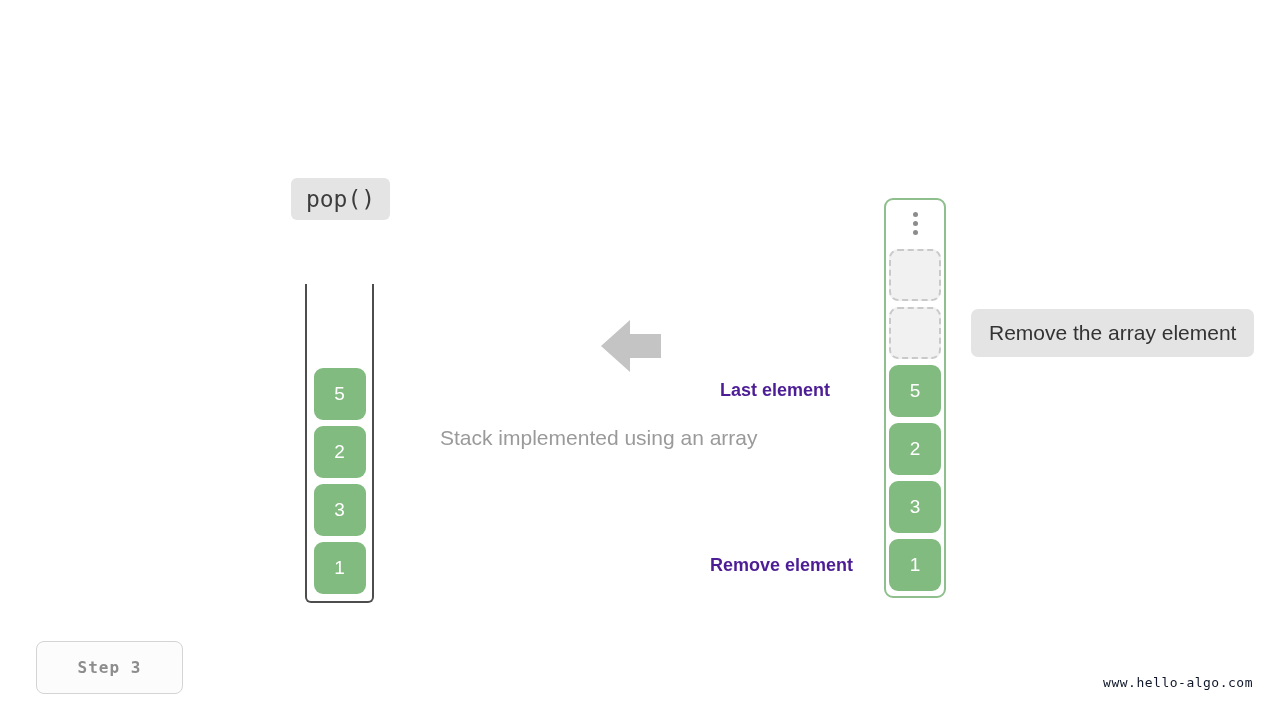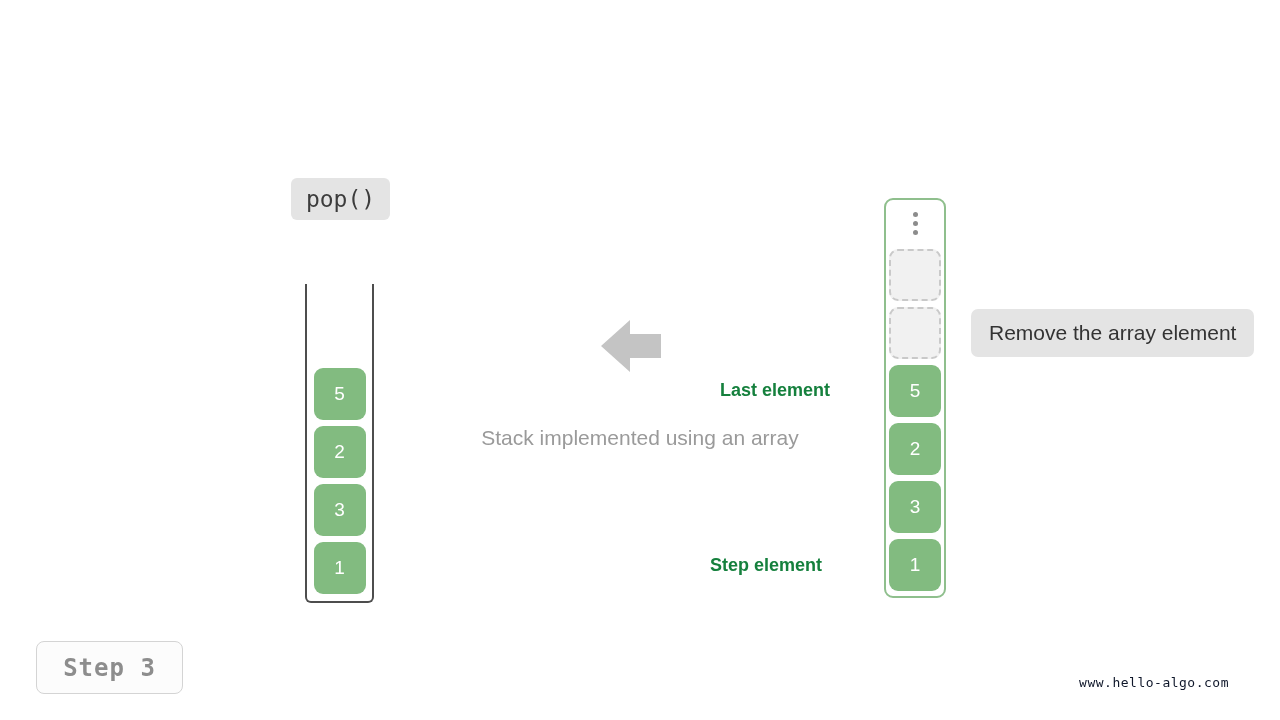--- a/index.html
+++ b/index.html
@@ -10,20 +10,21 @@
     width: 1280px;
     height: 720px;
     background: #ffffff;
     font-family: "Liberation Sans", sans-serif;
     overflow: hidden;
   }
   .stage {
     position: relative;
     width: 1249px;
     height: 720px;
+    padding-left: 24px;
   }
 
   
   .op-badge {
     position: absolute;
     left: 291px;
     top: 178px;
     width: 99px;
     height: 42px;
     background: #e4e4e4;
@@ -84,31 +85,31 @@
     width: 60px;
     height: 52px;
   }
 
   
   .caption {
     position: absolute;
     left: 440px;
     top: 426px;
     width: 400px;
-    text-align: center;
+    text-align: left;
     font-size: 21px;
     color: #9a9a9a;
   }
 
   
   .annot {
     position: absolute;
     font-size: 18px;
     font-weight: bold;
-    color: #15803d;
+    color: #4c1d95;
     white-space: nowrap;
   }
   .annot-last  { left: 720px; top: 380px; }
   .annot-first { left: 710px; top: 555px; }
 
   
   .right-array {
     position: absolute;
     left: 884px;
     top: 198px;
@@ -178,21 +179,21 @@
     top: 641px;
     width: 145px;
     height: 51px;
     border: 1px solid #d4d4d4;
     border-radius: 8px;
     background: #fcfcfc;
     display: flex;
     align-items: center;
     justify-content: center;
     font-family: "DejaVu Sans Mono", "Liberation Mono", monospace;
-    font-size: 24px;
+    font-size: 16px;
     font-weight: bold;
     color: #8d8d8d;
     letter-spacing: 1px;
   }
 
   
   .watermark {
     position: absolute;
     right: 20px;
     top: 675px;
@@ -220,21 +221,21 @@
 
   <div class="arrow-left">
     <svg width="60" height="52" viewBox="0 0 60 52" xmlns="http://www.w3.org/2000/svg">
       <polygon points="0,26 29,0 29,14 60,14 60,38 29,38 29,52" fill="#c4c4c4"></polygon>
     </svg>
   </div>
 
   <div class="caption">Stack implemented using an array</div>
 
   <div class="annot annot-last">Last element</div>
-  <div class="annot annot-first">Step element</div>
+  <div class="annot annot-first">Remove element</div>
 
   <div class="right-array">
     <div class="ellipsis">
       <span></span>
       <span></span>
       <span></span>
     </div>
     <div class="cells">
       <div class="cell-empty"></div>
       <div class="cell-empty"></div>

